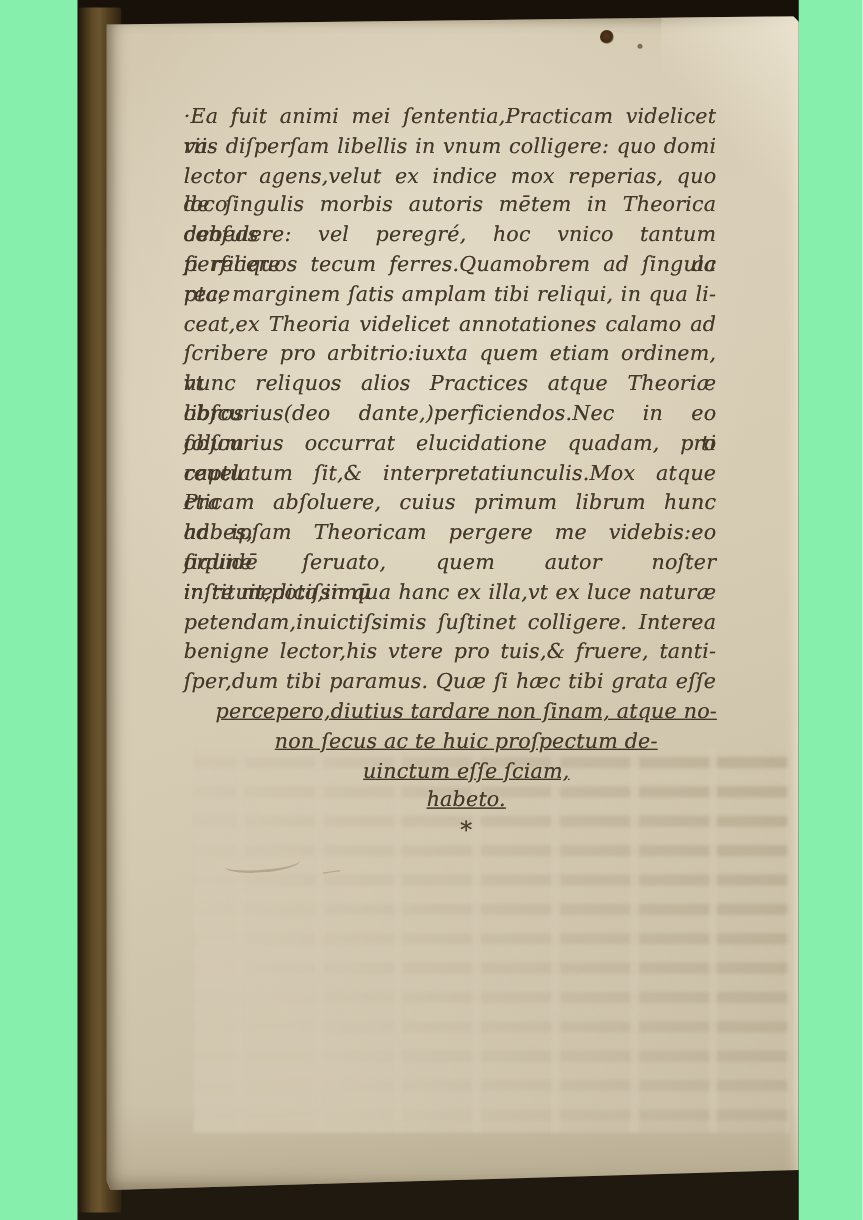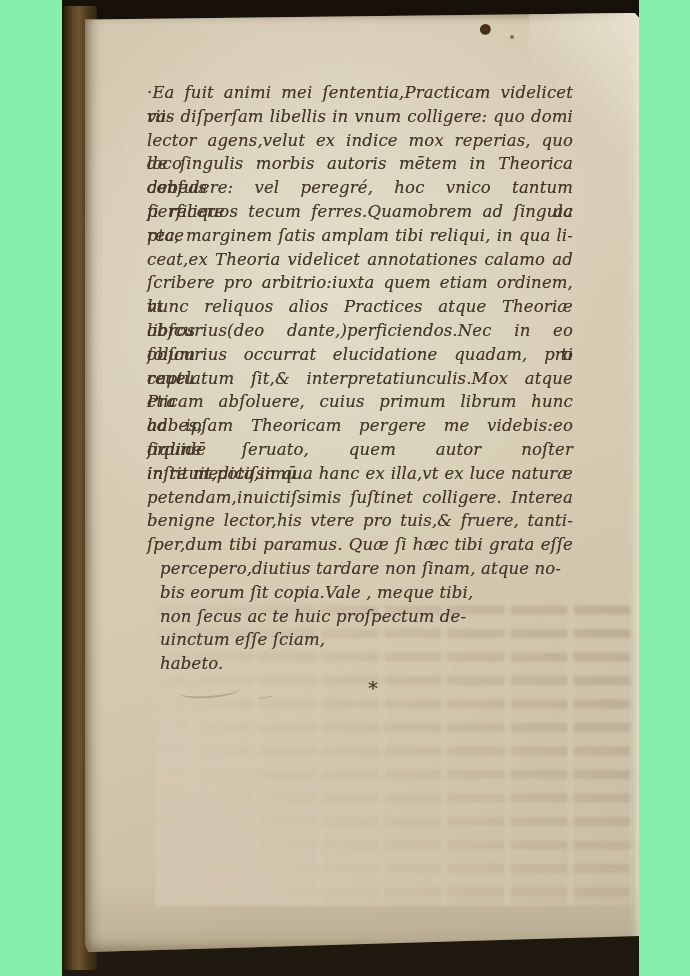--- a/index.html
+++ b/index.html
@@ -73,21 +73,21 @@
   .text-block{
     position:absolute;left:147px;top:81px;width:426px;
     font-style:italic;font-size:16.5px;line-height:23.8px;
     color:#43372a;letter-spacing:.15px;
     text-shadow:0 0 .5px rgba(58,45,26,.55);
   }
   .body-lines .line{
     text-align:justify;text-align-last:justify;height:23.8px;white-space:nowrap2;
   }
   .closing-lines{transform:translateX(13px);}
-  .closing-lines .line{text-align:left;height:23.8px;}
+  .closing-lines .line{text-align:center;height:23.8px;text-decoration:underline;}
   .ornament{
     text-align:center;font-size:19px;margin-top:1px;color:#4a3d2c;
     transform:translateX(13px);
   }
 </style>
 </head>
 <body>
 
 <div class="stage">
   <div class="photo">
@@ -123,20 +123,19 @@
       <div class="line">cticam abſoluere, cuius primum librum hunc habes,</div>
       <div class="line">ad ipſam Theoricam pergere me videbis:eo ſiquidē</div>
       <div class="line">ordine ſeruato, quem autor noſter inſtituit,potiſsimū</div>
       <div class="line">in re medica,in qua hanc ex illa,vt ex luce naturæ</div>
       <div class="line">petendam,inuictiſsimis ſuſtinet colligere. Interea</div>
       <div class="line">benigne lector,his vtere pro tuis,&amp; fruere, tanti-</div>
       <div class="line">ſper,dum tibi paramus. Quæ ſi hæc tibi grata eſſe</div>
     </div>
     <div class="closing-lines">
       <div class="line">percepero,diutius tardare non ſinam, atque no-</div>
-      <div class="line">bis eorum ſit copia.Vale , meque tibi,</div>
       <div class="line">non ſecus ac te huic proſpectum de-</div>
       <div class="line">uinctum eſſe ſciam,</div>
       <div class="line">habeto.</div>
     </div>
     <div class="ornament">*</div>
   </div>
 </div>
 
 </body></html>

